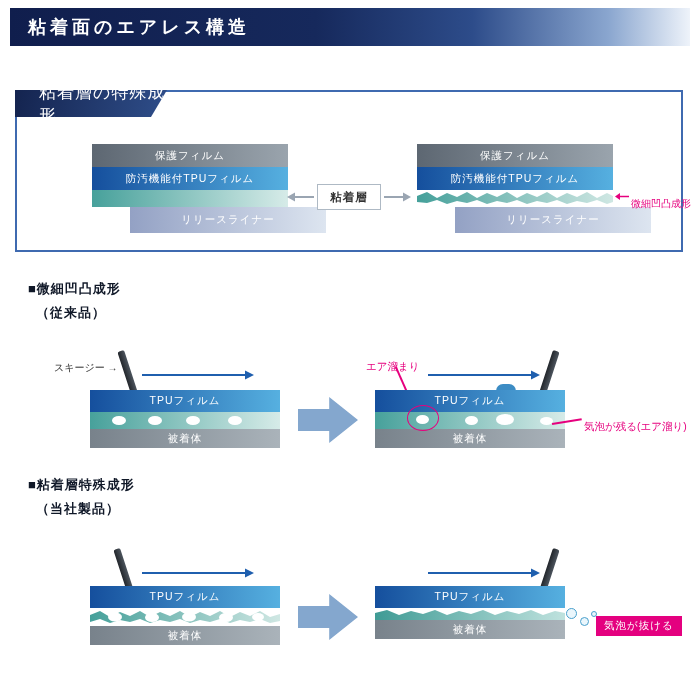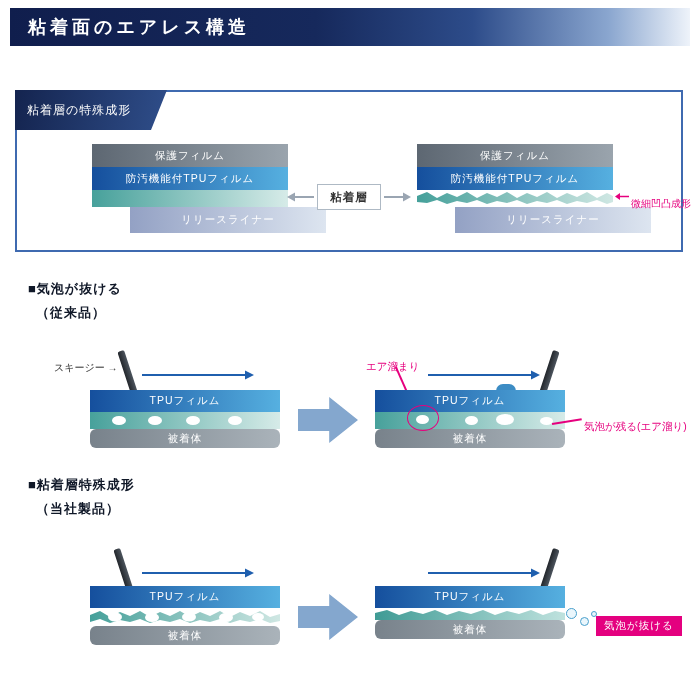--- a/index.html
+++ b/index.html
@@ -10,33 +10,33 @@
 
   .header {
     position:absolute; left:10px; top:8px; width:680px; height:38px;
     background:linear-gradient(90deg,#101e4d 0%,#16295c 45%,#2d4c8a 68%,#8aa6cf 88%,#eef3fa 100%);
     color:#fff; display:flex; align-items:center; padding-left:18px;
     font-family:"Liberation Serif",serif; font-size:18px; font-weight:bold; letter-spacing:4px;
   }
 
   .sbox { position:absolute; left:15px; top:90px; width:668px; height:162px; border:2px solid #3f6ab0; background:#fff; }
   .tag {
-    position:absolute; left:-2px; top:-2px; width:152px; height:40px;
+    position:absolute; left:-2px; top:-2px; width:152px; height:27px;
     background:linear-gradient(100deg,#14244f,#2f4e8a);
     clip-path:polygon(0 0,100% 0,calc(100% - 16px) 100%,0 100%);
-    color:#fff; font-size:12px; display:flex; align-items:center; padding-left:12px; letter-spacing:1px;
+    color:#fff; font-size:17px; display:flex; align-items:center; padding-left:24px; letter-spacing:1px;
   }
 
   .layer { position:absolute; display:flex; align-items:center; justify-content:center;
            color:#fff; font-size:10.5px; letter-spacing:1px; white-space:nowrap; }
   .l-protect { background:linear-gradient(90deg,#5d6772,#9aa4ad); }
   .l-tpu     { background:linear-gradient(90deg,#154f9d,#56b0e0); }
   .l-adh     { background:linear-gradient(90deg,#47a19b,#d6ebe8); }
   .l-release { background:linear-gradient(90deg,#93a1c4,#dde5f0);margin-left:38px; }
-  .l-sub     { background:linear-gradient(90deg,#78828b,#aab3ba);border-radius:6px; }
+  .l-sub     { background:linear-gradient(90deg,#78828b,#aab3ba); }
 
   .clabel { position:absolute; border:1px solid #aeb9c4; background:#fff; color:#333;
             font-size:11.5px; font-weight:bold; display:flex; align-items:center; justify-content:center; letter-spacing:1px;text-align:center; }
 
   .h1 { position:absolute; font-size:13px; font-weight:bold; color:#101828; letter-spacing:1px; white-space:nowrap; }
   .small-note { position:absolute; font-size:10px; color:#333; white-space:nowrap; }
 
   .sq { position:absolute; width:7px; height:44px; background:linear-gradient(90deg,#22262b,#4d555e); border-radius:2px; }
   .bigarrow { position:absolute; width:60px; height:46px; background:#84a7ce;
               clip-path:polygon(0 26%,52% 26%,52% 0,100% 50%,52% 100%,52% 74%,0 74%); }
@@ -93,21 +93,21 @@
     </svg>
     <div class="layer l-release" style="left:400px;top:115px;width:196px;height:26px;">リリースライナー</div>
 
     <svg class="abs" style="left:598px;top:100px;" width="14" height="9">
       <line x1="5" y1="4.5" x2="14" y2="4.5" stroke="#e6007e" stroke-width="1.5"></line>
       <polygon points="5,1 0,4.5 5,8" fill="#e6007e"></polygon>
     </svg>
     <div class="note-pink" style="left:614px;top:97px;font-size:10px;">微細凹凸成形</div>
   </div>
 
-  <div class="h1" style="left:28px;top:280px;">■気泡が抜ける</div>
+  <div class="h1" style="left:28px;top:280px;">■微細凹凸成形</div>
   <div class="h1" style="left:36px;top:304px;">（従来品）</div>
 
   <div class="small-note" style="left:54px;top:361px;">スキージー →</div>
   <div class="sq" style="left:124px;top:350px;transform:rotate(-18deg);"></div>
   <svg class="abs" style="left:142px;top:370px;" width="112" height="10">
     <line x1="0" y1="5" x2="103" y2="5" stroke="#1f5fae" stroke-width="2"></line>
     <polygon points="103,0.5 112,5 103,9.5" fill="#1f5fae"></polygon>
   </svg>
   <div class="layer l-tpu" style="left:90px;top:390px;width:190px;height:22px;">TPUフィルム</div>
   <div class="layer l-adh" style="left:90px;top:412px;width:190px;height:17px;"></div>

